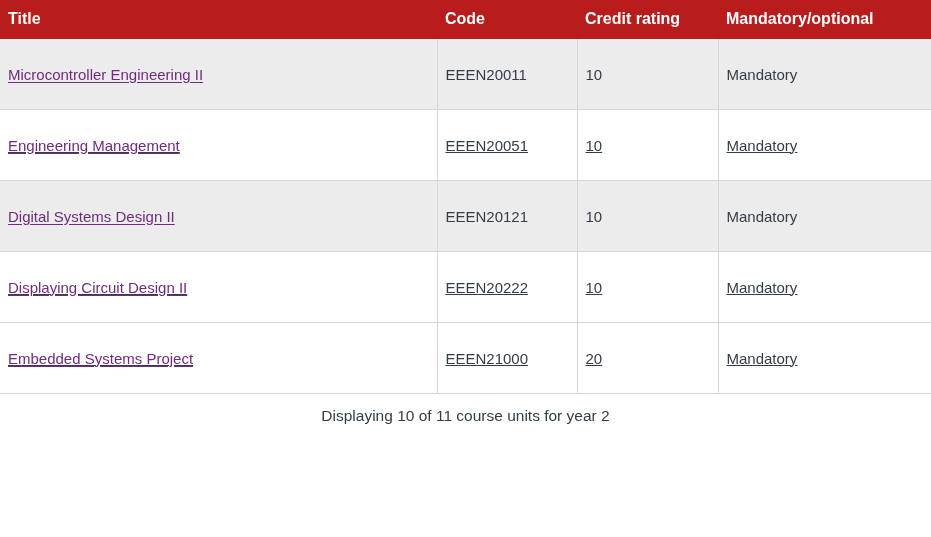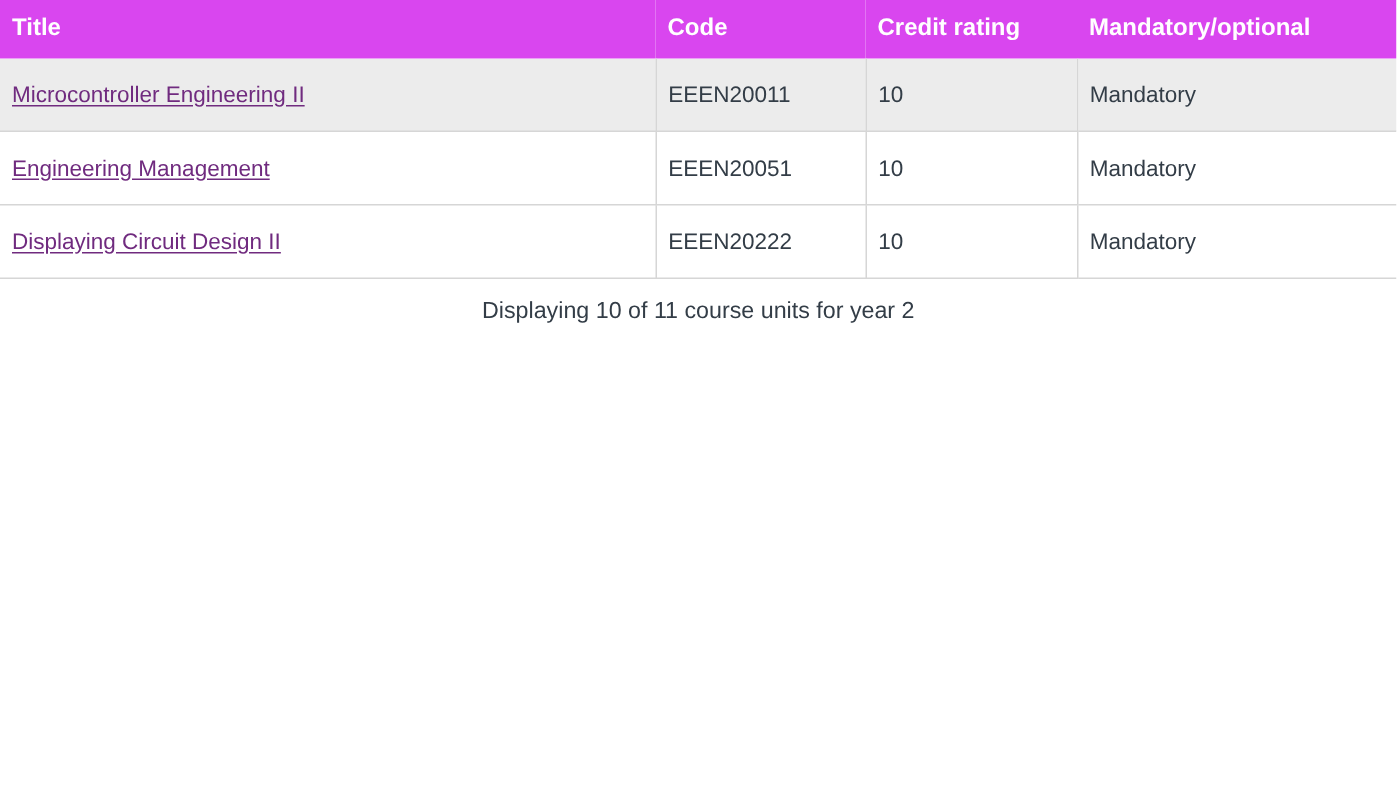--- a/index.html
+++ b/index.html
@@ -22,37 +22,37 @@
   }
 
   table.course-units {
     width: 931px;
     border-collapse: collapse;
     table-layout: fixed;
     font-size: 15px;
   }
 
   table.course-units thead tr {
-    background: #d946ef;
+    background: #b91c1c;
   }
 
   table.course-units thead th {
     color: #ffffff;
     font-size: 16px;
     font-weight: bold;
     text-align: left;
     padding: 8px 8px 9px 8px;
     height: 22px;
     vertical-align: middle;
     border: none;
     white-space: nowrap;
   }
 
   table.course-units tbody td {
-    padding: 1px 8px;
+    padding: 12px 8px;
     height: 46px;
     vertical-align: middle;
     border-bottom: 1px solid #d6d6d6;
     border-right: 1px solid #d6d6d6;
     font-size: 15px;
     color: #333d47;
     white-space: nowrap;
     overflow: hidden;
     text-overflow: ellipsis;
     margin-top: 12px;
@@ -60,20 +60,21 @@
 
   table.course-units tbody td.last-col {
     border-right: none;
   }
 
   table.course-units tbody tr.odd-row td {
     background: #ececec;
   }
   table.course-units tbody tr.even-row td {
     background: #ffffff;
+    text-decoration: underline;
   }
 
   
   col.col-title  { width: 437px; }
   col.col-code   { width: 140px; }
   col.col-credit { width: 141px; }
   col.col-mand   { width: 213px; }
 
   a.unit-link {
     color: #702b7f;
@@ -120,31 +121,43 @@
         <td class="last-col">Mandatory</td>
       </tr>
 
       <tr class="even-row">
         <td><a class="unit-link" href="#">Engineering Management</a></td>
         <td>EEEN20051</td>
         <td>10</td>
         <td class="last-col">Mandatory</td>
       </tr>
 
+      <tr class="odd-row">
+        <td><a class="unit-link" href="#">Digital Systems Design II</a></td>
+        <td>EEEN20121</td>
+        <td>10</td>
+        <td class="last-col">Mandatory</td>
+      </tr>
 
 
 
       <tr class="even-row">
         <td><a class="unit-link" href="#">Displaying Circuit Design II</a></td>
         <td>EEEN20222</td>
         <td>10</td>
         <td class="last-col">Mandatory</td>
       </tr>
 
 
 
 
+      <tr class="even-row">
+        <td><a class="unit-link" href="#">Embedded Systems Project</a></td>
+        <td>EEEN21000</td>
+        <td>20</td>
+        <td class="last-col">Mandatory</td>
+      </tr>
 
     </tbody>
   </table>
 
   <div class="table-caption">Displaying 10 of 11 course units for year 2</div>
 </div>
 
 </body></html>

